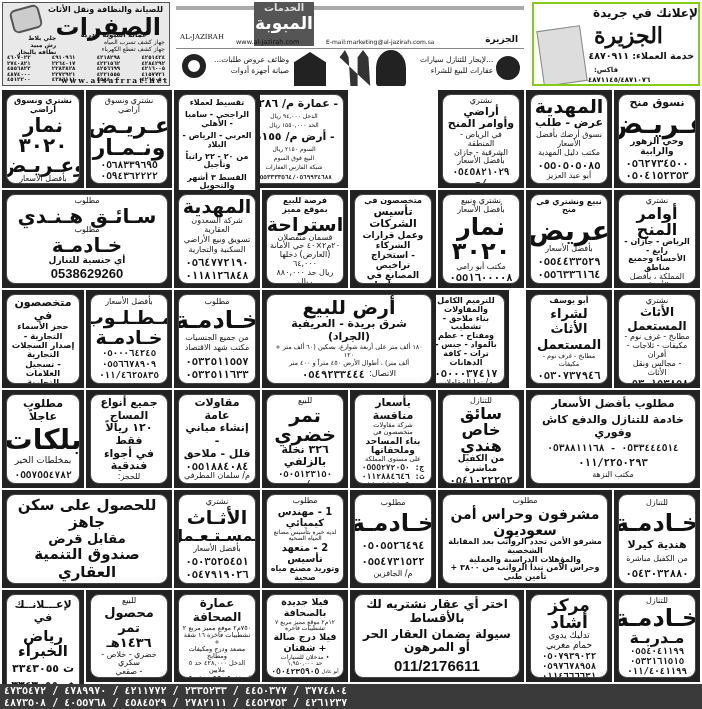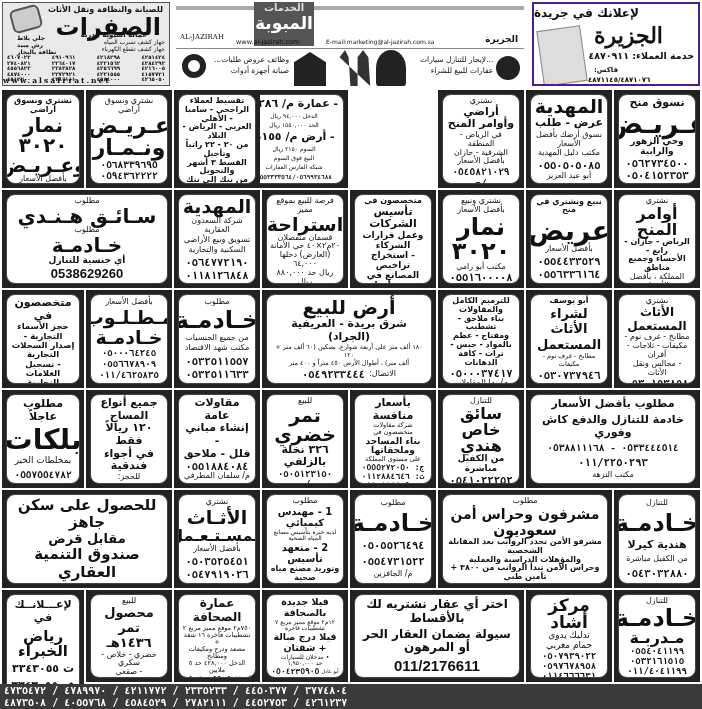--- a/index.html
+++ b/index.html
@@ -1,22 +1,22 @@
 <!DOCTYPE html>
 <html><head>
 <meta charset="utf-8">
 <style>
 *{box-sizing:border-box;margin:0;padding:0}
 body{width:702px;height:709px;background:#fff;font-family:"DejaVu Sans",sans-serif;color:#111;overflow:hidden;position:relative;direction:rtl}
 .hdr{position:absolute;top:0;left:0;width:702px;height:88px}
 .hb{position:absolute;top:2px;height:84px;border:1px solid #555;overflow:hidden}
 .hb-saf{left:2px;width:168px;background:#e9e9e9}
 .hb-mid{left:176px;width:348px;background:#fff;border:none}
-.hb-jaz{left:532px;width:168px;background:#fff;border:2px solid #4c1d95}
-.t{position:absolute;white-space:nowrap;text-align:left}
+.hb-jaz{left:532px;width:168px;background:#fff;border:2px solid #84cc16}
+.t{position:absolute;white-space:nowrap;text-align:right}
 .grid{position:absolute;left:2px;top:90px;width:698px}
 .row{position:absolute;left:0;width:698px}
 .cell{position:absolute;background:#222;padding:4px}
 .box{width:100%;height:100%;background:#fff;border:1.5px solid #444;border-radius:9px;display:flex;flex-direction:column;align-items:center;justify-content:space-around;padding:2px 3px;overflow:hidden;text-align:center}
 .s{font-size:8px;line-height:1.1}
 .m{font-size:11px;font-weight:bold;line-height:1.15}
 .l{font-size:19px;font-weight:bold;line-height:1}
 .xl{font-size:27px;font-weight:bold;line-height:1}
 .ph{font-size:10.5px;font-weight:bold;letter-spacing:1px;direction:ltr;font-family:"DejaVu Sans Mono",monospace}
 .phl{font-size:14px;font-weight:bold;direction:ltr;font-family:"Liberation Sans",sans-serif}
@@ -149,21 +149,21 @@
       <div class="m">- عمارة م/ ٢٨٦م</div>
       <div class="s" style="font-size:6px">الدخل ٩٤,٠٠٠ ريال</div>
       <div class="s" style="font-size:6px">الحد ١٥٥٠,٠٠٠ ريال</div>
       <div class="m">- أرض م/ ١٥٥م</div>
       <div class="s" style="font-size:6px">السوم ٢١٥٠ ريال</div>
       <div class="s" style="font-size:6px">البيع فوق السوم</div>
       <div class="s" style="font-size:6px">شبكة الفارس العقارات</div>
       <div class="ph" style="font-size:6px;letter-spacing:0">٠٥٥٣٣٣٣٥٦٤/٠٥٦٩٩٣٤٦٨٨</div>
     </div>
       </div>
-    <div class="cell" style="right:440px;width:86px;height:98px">
+    <div class="cell" style="right:440px;width:86px;height:122px">
         <div class="box">
       <div class="s" style="font-weight:bold">تقسيط لعملاء</div>
       <div class="s" style="font-weight:bold">الراجحي - سامبا - الأهلي</div>
       <div class="s" style="font-weight:bold">العربي - الرياض - البلاد</div>
       <div class="s" style="font-weight:bold">من ٢٠ - ٢٢ راتباً وتأجيل</div>
       <div class="s" style="font-weight:bold">القسط ٣ أشهر والتحويل</div>
       <div class="s" style="font-weight:bold">من بنك إلى بنك</div>
 
     </div>
       </div>
@@ -221,21 +221,21 @@
       <div class="s" style="font-weight:bold">متخصصون في</div>
       <div class="m">تأسيس الشركات</div>
       <div class="s" style="font-weight:bold;font-size:9px">وعمل قرارات الشركاء</div>
       <div class="s" style="font-weight:bold;font-size:9px">- استخراج تراخيص</div>
       <div class="s" style="font-weight:bold;font-size:9px">المصانع في جميع أنحاء</div>
 
     </div>
       </div>
     <div class="cell" style="right:352px;width:86px;height:98px">
         <div class="box">
-      <div class="s" style="font-weight:normal">فرصة للبيع بموقع مميز</div>
+      <div class="s" style="font-weight:bold">فرصة للبيع بموقع مميز</div>
       <div class="l">استراحة</div>
       <div class="s">قسمان منفصلان</div>
       <div class="s">٢٠م٢×٤٠ حي الأمانة</div>
       <div class="s">(العارض) دخلها ٦٤,٠٠٠</div>
       <div class="s">ريال حد ٨٨٠,٠٠٠ ريال</div>
 
     </div>
       </div>
     <div class="cell" style="right:440px;width:86px;height:98px">
         <div class="box">
@@ -272,21 +272,21 @@
       </div>
     <div class="cell" style="right:88px;width:86px;height:98px">
         <div class="box">
       <div class="s" style="font-weight:bold">أبو يوسف</div>
       <div class="m" style="font-size:13px">لشراء الأثاث</div>
       <div class="m" style="font-size:13px">المستعمل</div>
       <div class="s" style="font-size:6.5px">مطابخ - غرف نوم - مكيفات</div>
       <div class="ph">٠٥٣٠٧٣٧٩٤٦</div>
     </div>
       </div>
-    <div class="cell" style="right:176px;width:86px;height:98px">
+    <div class="cell" style="right:191px;width:86px;height:98px">
         <div class="box">
       <div class="s" style="font-weight:bold">للترميم الكامل والمقاولات</div>
       <div class="s" style="font-weight:bold">بناء ملاحق - تشطيب</div>
       <div class="s" style="font-weight:bold">ومفتاح - عظم</div>
       <div class="s" style="font-weight:bold">بالمواد - جبس -</div>
       <div class="s" style="font-weight:bold">ترات - كافة الدهانات</div>
       <div class="ph">٠٥٠٠٠٣٧٤١٧</div>
       <div class="s">م/ نما للمقاولات</div>
     </div>
       </div>

